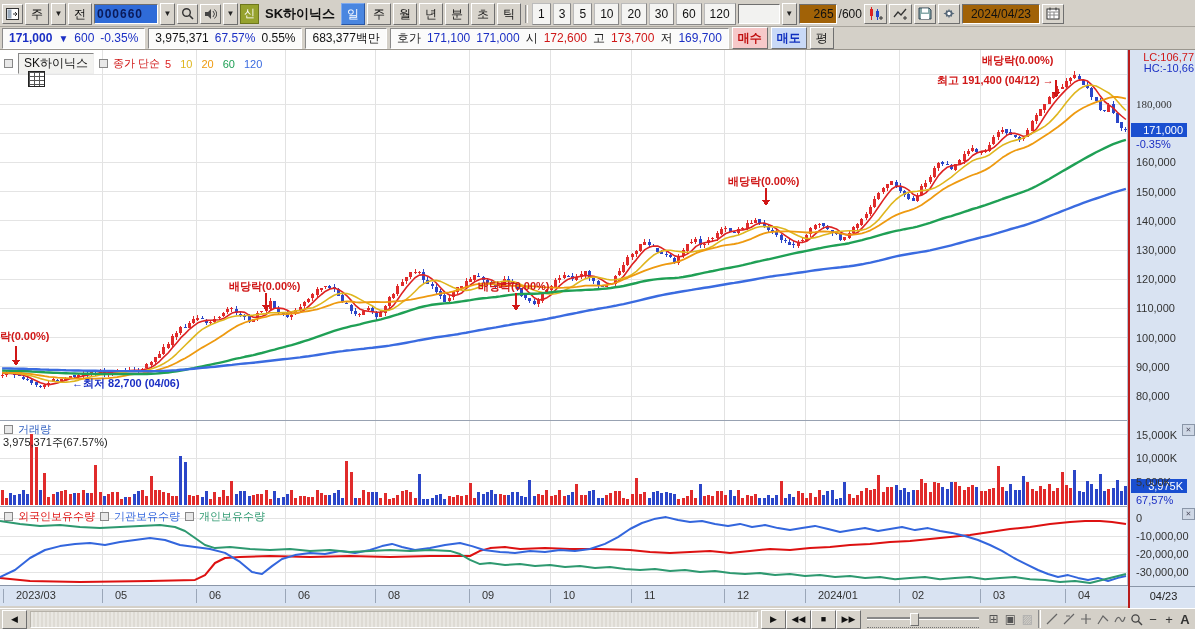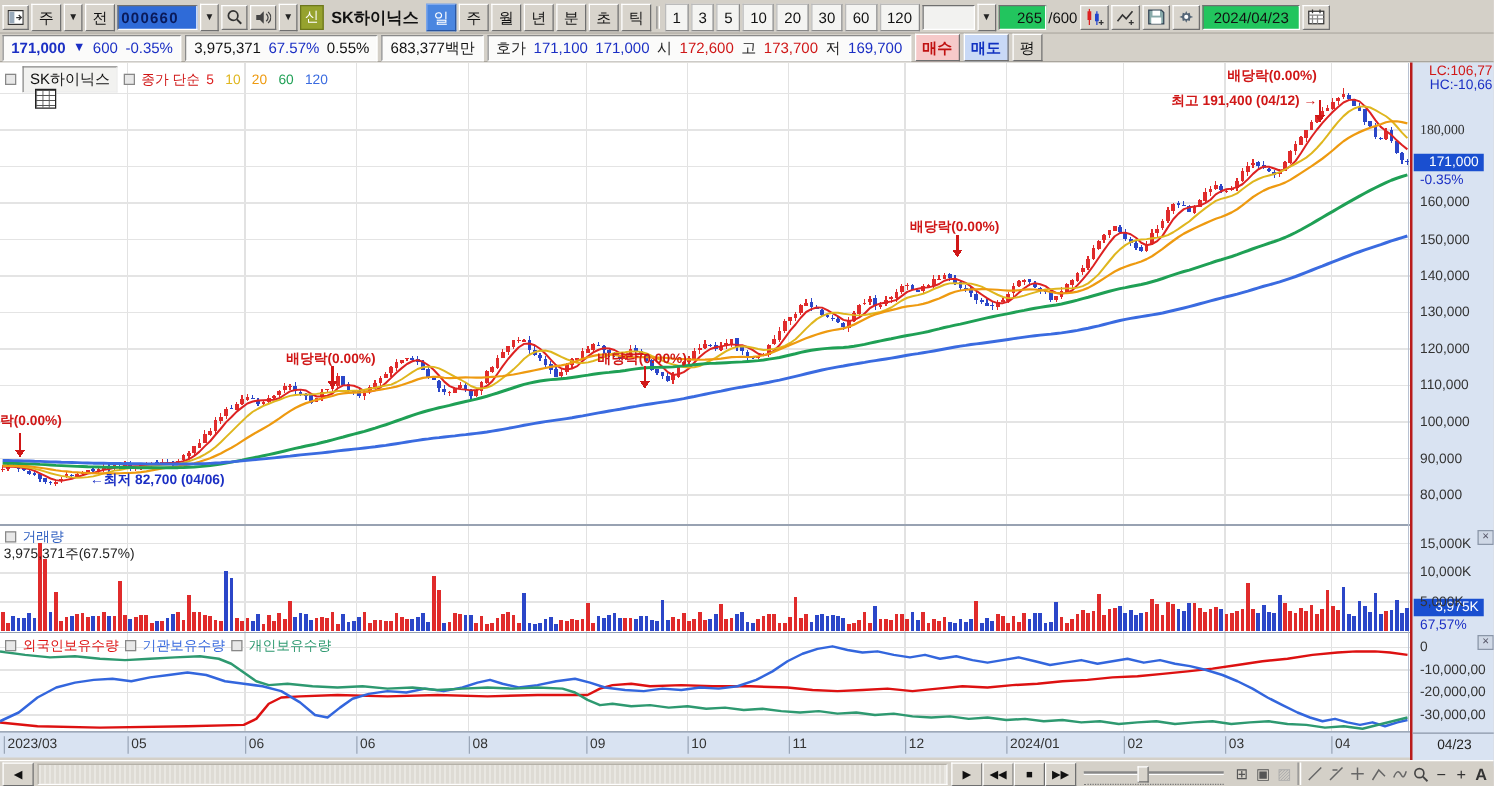--- a/index.html
+++ b/index.html
@@ -6,21 +6,21 @@
   body{width:1195px;height:629px;position:relative;overflow:hidden;background:#d4d0c8;
        font-family:"Liberation Sans","DejaVu Sans",sans-serif;font-size:12px;color:#111;
        -webkit-font-smoothing:none;}
   
   .btn{display:inline-flex;align-items:center;justify-content:center;height:20px;padding:0 5px;
        background:#d8d4cc;border:1px solid;border-color:#fff #6f6f6f #6f6f6f #fff;
        font-size:12px;line-height:1;cursor:default;white-space:nowrap;}
   .btn.sm{height:18px;padding:0 3px;font-size:11px;}
   .btn.flat{background:#f4f4f2;border-color:#bbb #888 #888 #bbb;}
   .btn.blue{background:#4a86e0;color:#fff;border-color:#7fa9ee #2a55a0 #2a55a0 #7fa9ee;}
-  .inp{height:18px;background:#22c55e;border:1px solid;border-color:#6f6f6f #fff #fff #6f6f6f;
+  .inp{height:18px;background:#a16207;border:1px solid;border-color:#6f6f6f #fff #fff #6f6f6f;
        font-size:12px;padding:0 2px;display:inline-flex;align-items:center;}
   .sep{width:1px;height:18px;border-left:1px solid #8a8a8a;border-right:1px solid #fff;margin:0 2px;}
   .dd{width:13px;height:20px;display:inline-flex;align-items:center;justify-content:center;
       background:#d8d4cc;border:1px solid;border-color:#fff #6f6f6f #6f6f6f #fff;font-size:8px;color:#222;}
   
   #toolbar{position:absolute;left:0;top:0;width:1195px;height:27px;display:flex;align-items:center;
            gap:2px;padding:2px 2px 1px 2px;box-sizing:border-box;background:#d4d0c8;
            border-bottom:1px solid #a8a49c;}
   #code-input{width:58px;background:#2f6bd8;color:#0a1a5a;font-weight:bold;letter-spacing:1px;}
   #new-badge{width:17px;height:18px;background:#96a22e;color:#fff;display:inline-flex;align-items:center;
@@ -36,21 +36,21 @@
        border:1px solid;border-color:#8a8a8a #fff #fff #8a8a8a;}
   .v-blue{color:#1b2fc4;} .v-red{color:#cf1717;} .v-k{color:#111;}
   .lbl{color:#222;}
   #buy-btn{background:#f6c9c9;color:#c01010;font-weight:bold;}
   #sell-btn{background:#c9d9f6;color:#1030c0;font-weight:bold;}
   
   #chart-wrap{position:absolute;left:0;top:50px;width:1195px;height:563px;background:#d4d0c8;}
   #plot-svg{position:absolute;left:0;top:0;background:#fff;}
   #date-bar{position:absolute;left:0;top:535px;width:1128px;height:20px;background:#d9e3f2;
             border-top:1px solid #8a96a8;overflow:hidden;}
-  .month-lb{position:absolute;top:3px;font-size:11px;color:#333;white-space:nowrap;padding-left:2px;
+  .month-lb{position:absolute;top:3px;font-size:11px;color:#333;white-space:nowrap;padding-left:12px;
             border-left:1px solid #9aa6b8;height:14px;}
   #right-axis{position:absolute;left:1128px;top:0;width:67px;height:563px;background:#d9e3f2;
               border-left:2px solid #b91c1c;font-size:11px;color:#333;}
   #right-axis .tick{position:absolute;left:6px;white-space:nowrap;}
   #axis-corner{position:absolute;left:0;top:536px;width:67px;height:19px;border-top:1px solid #8a96a8;
                text-align:center;padding-top:3px;box-sizing:border-box;font-size:11px;color:#222;}
   .lc{position:absolute;right:3px;top:1px;color:#d01717;font-size:11px;}
   .hc{position:absolute;right:3px;top:12px;color:#1b2fc4;font-size:11px;}
   .badge{position:absolute;left:1px;width:56px;height:14px;background:#1a4fd0;color:#fff;
          text-align:right;padding:0 4px 0 0;box-sizing:border-box;font-size:11px;line-height:14px;}

